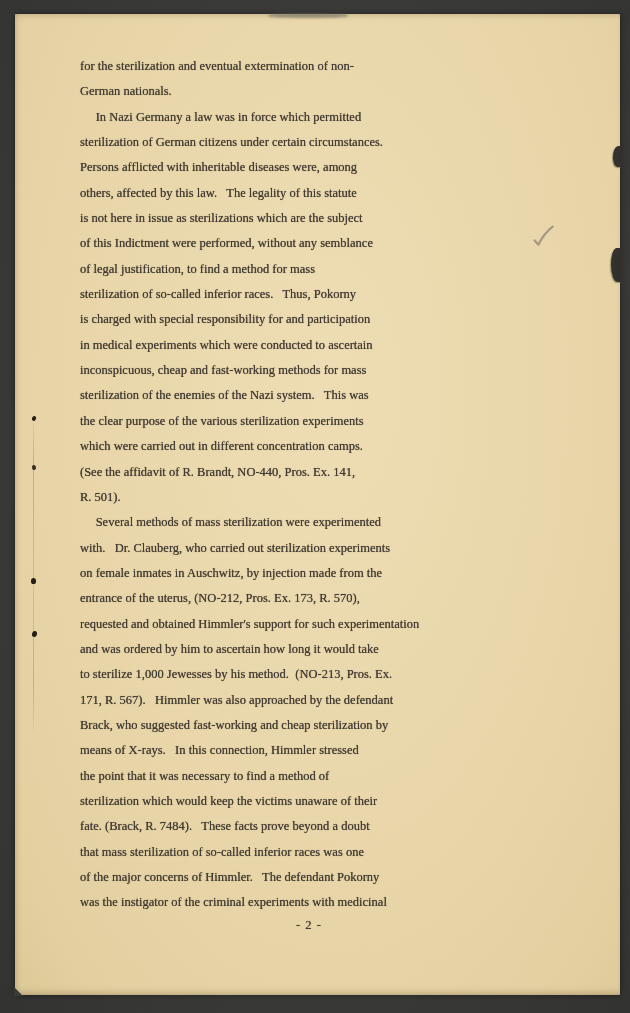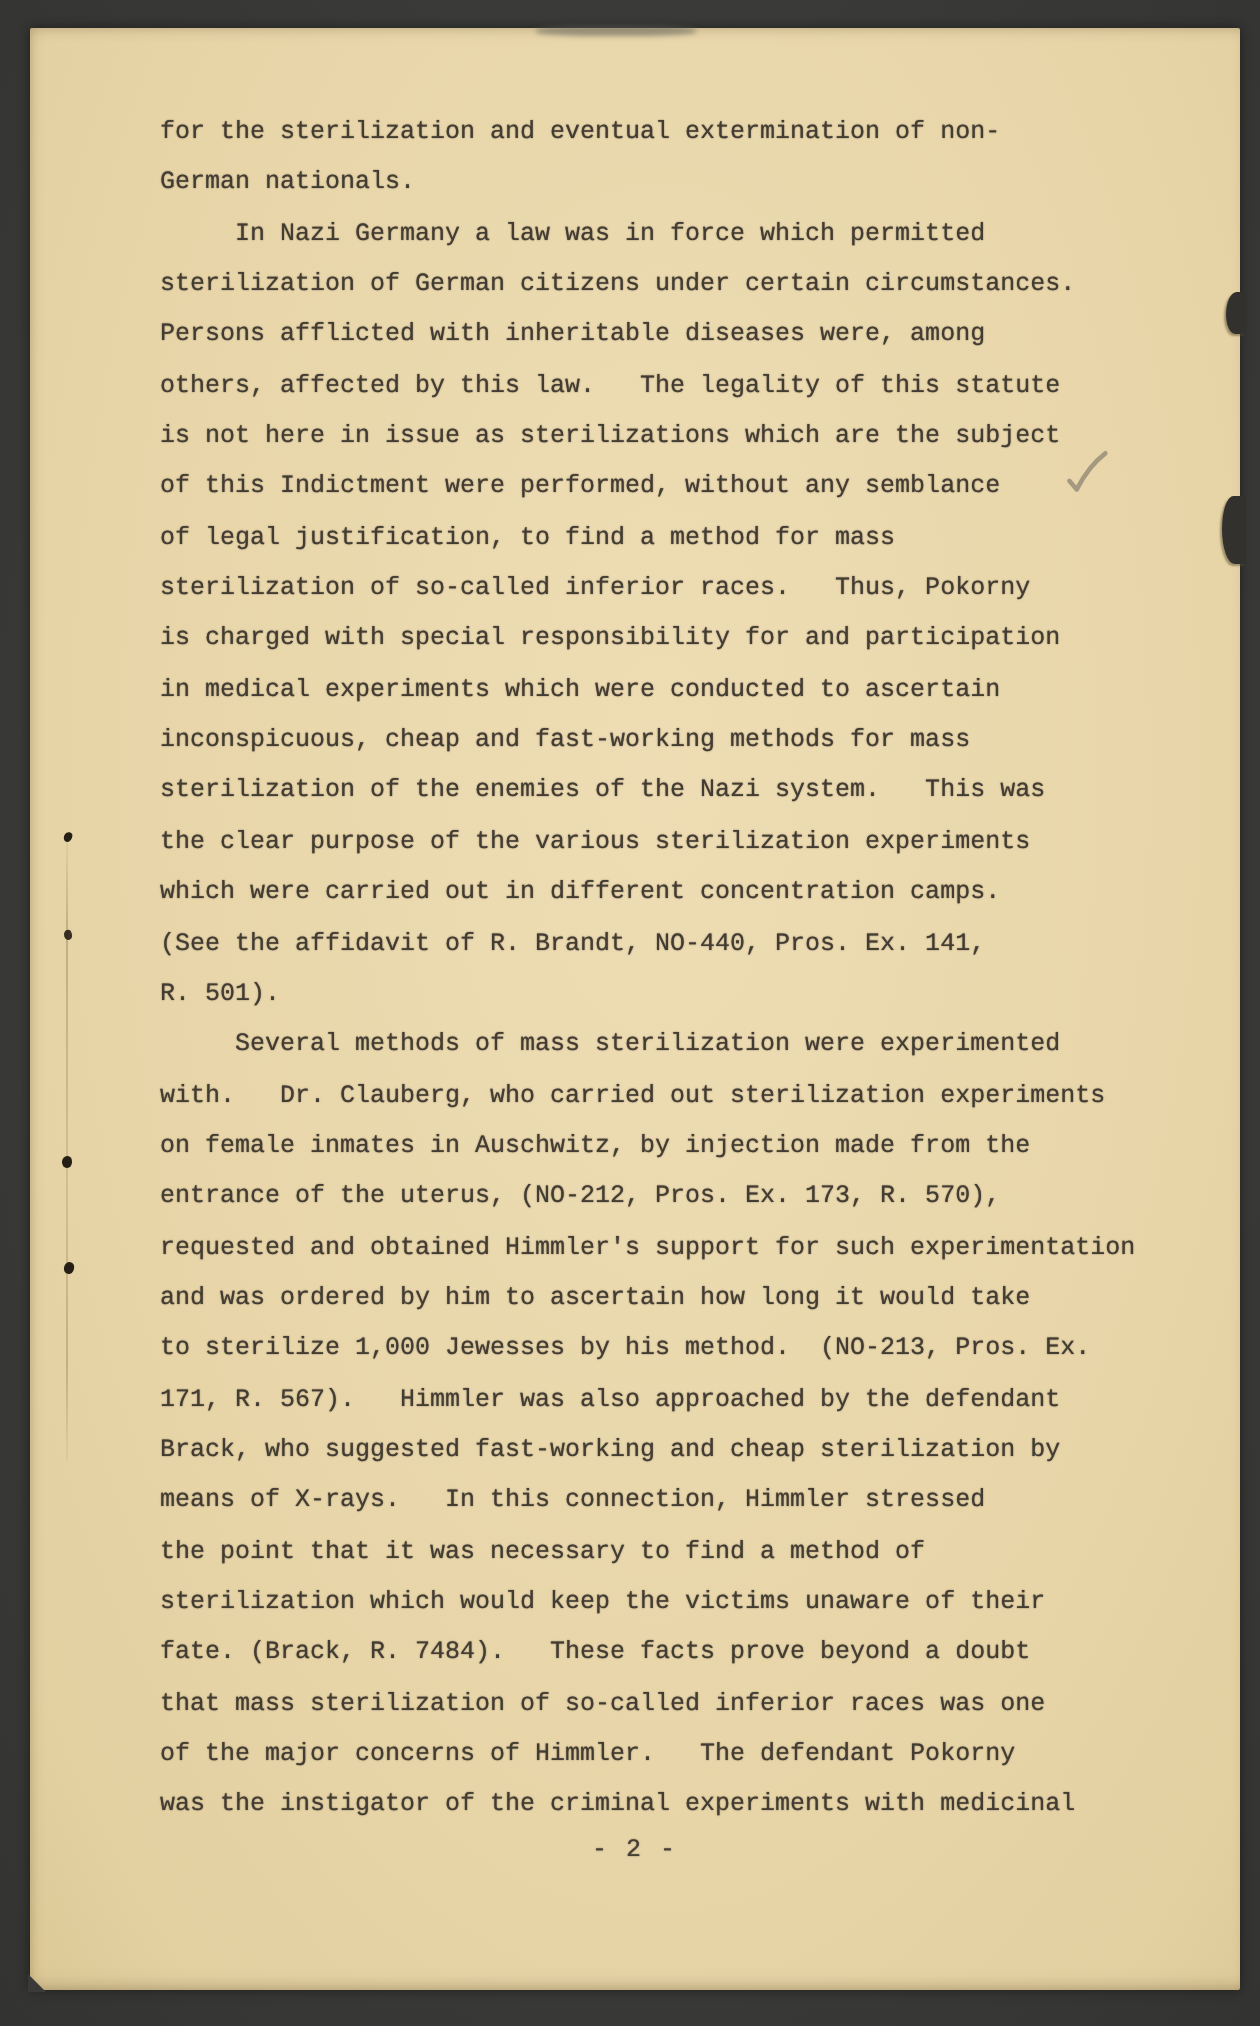--- a/index.html
+++ b/index.html
@@ -6,21 +6,21 @@
     margin: 0;
     padding: 0;
     background: #343433;
   }
   #stage {
     position: relative;
     width: 630px;
     height: 1013px;
     overflow: hidden;
     background: radial-gradient(ellipse at 50% 45%, #3f3e3b 0%, #3a3a38 60%, #333332 100%);
-    font-family: Liberation Mono, monospace;
+    font-family: Liberation Serif, serif;
   }
   #paper {
     position: absolute;
     left: 15px;
     top: 14px;
     width: 605px;
     height: 981px;
     background: radial-gradient(ellipse at 52% 38%, #eedcb4 0%, #e9d7ab 50%, #e3d0a1 88%, #dcc997 100%);
     box-shadow:
       inset 0 -7px 9px -7px rgba(110, 90, 55, 0.55),

